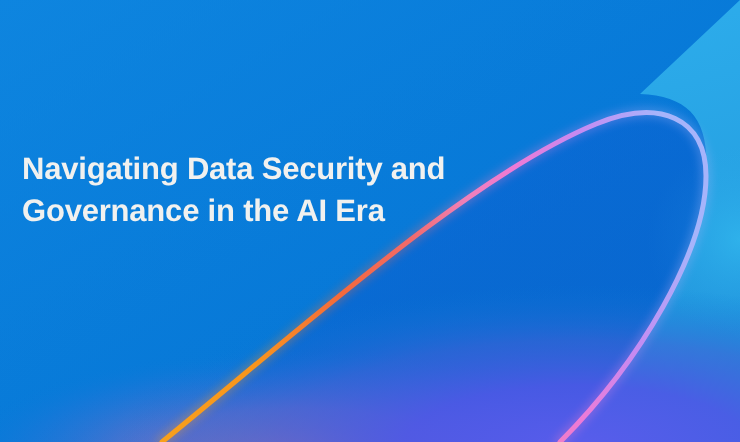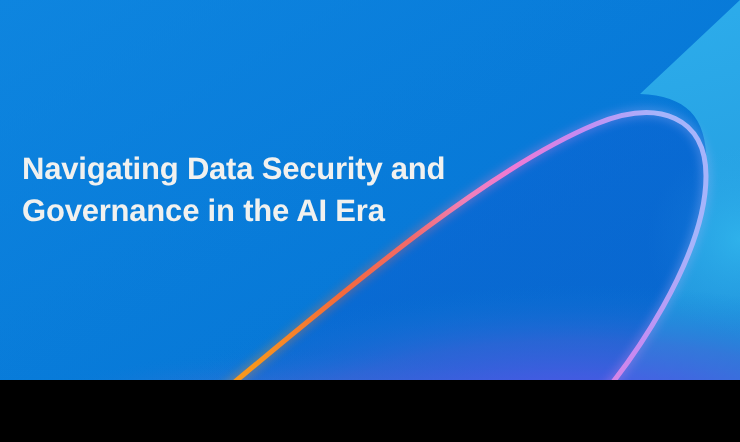--- a/index.html
+++ b/index.html
@@ -3,21 +3,21 @@
 <meta charset="utf-8">
 <style>
   html, body {
     margin: 0;
     padding: 0;
     background: #000;
   }
   #slide {
     position: relative;
     width: 740px;
-    height: 380px;
+    height: 442px;
     overflow: hidden;
     background: #0678D7;
     font-family: "Liberation Sans", sans-serif;
   }
   #bg-svg {
     position: absolute;
     left: 0;
     top: 0;
     width: 740px;
     height: 442px;

